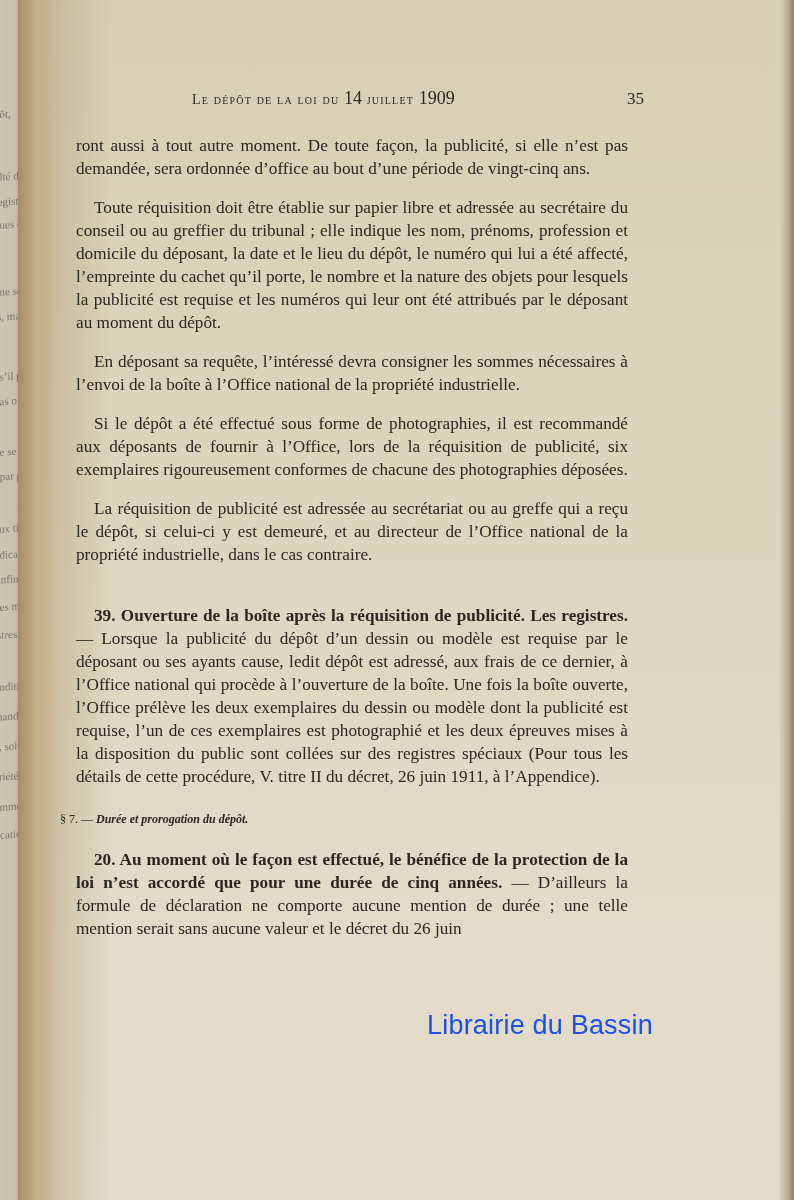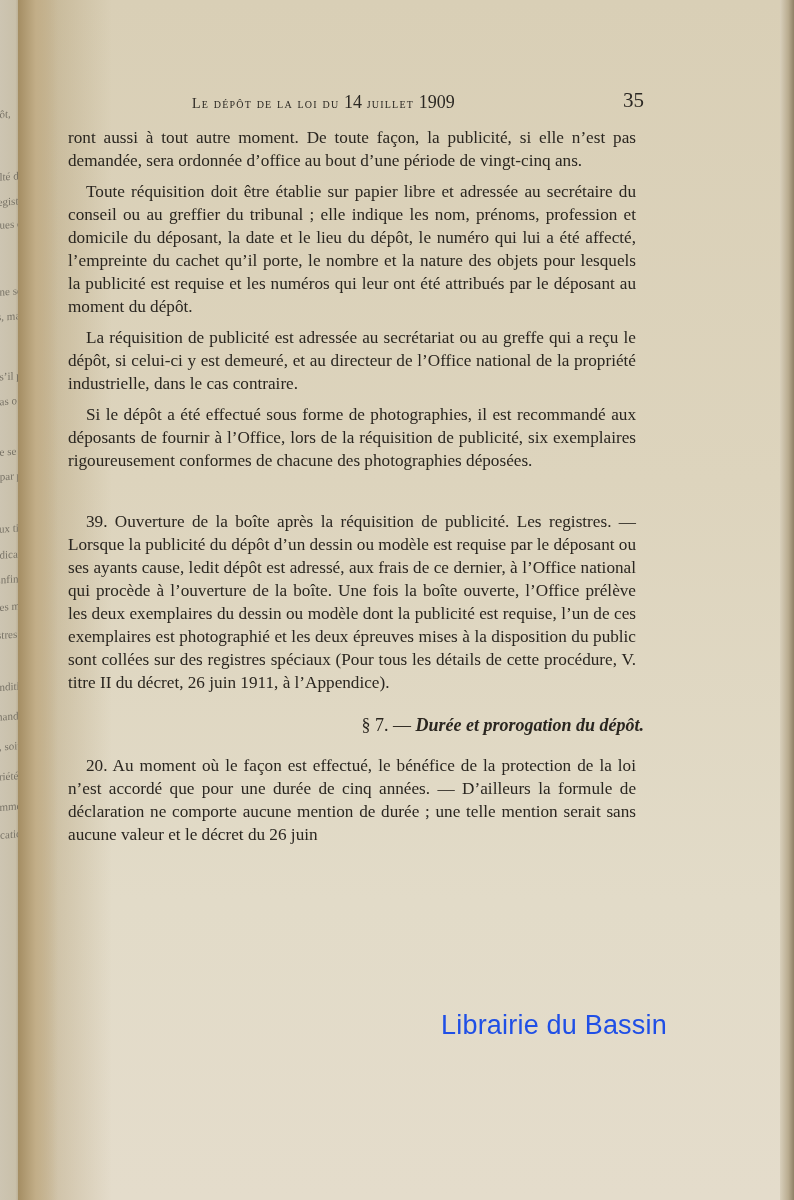--- a/index.html
+++ b/index.html
@@ -36,35 +36,35 @@
     background: linear-gradient(90deg, #d8cfbb 0%, #b9ac90 60%, #8f8066 100%);
   }
   .running-head {
     position: absolute; top: 88px; left: 192px; width: 452px;
     display: flex; justify-content: space-between; align-items: flex-end;
   }
   .running-title {
     font-size: 14px; letter-spacing: 1.2px; font-variant: small-caps; color: #2b2823;
   }
   .running-title .num { font-size: 18px; letter-spacing: 0; }
-  .folio { font-size: 21px; color: #2b2823; }
+  .folio { font-size: 17px; color: #2b2823; }
   .text {
     position: absolute; left: 60px; top: 118px; width: 584px;
     font-size: 17.2px; line-height: 23px; text-align: justify;
   }
-  .text p { margin: 8px; }
+  .text p { margin: 16px; }
   .text p.indent { text-indent: 18px; }
   .sec-head { margin-top: 38px !important; }
-  .bold { font-weight: normal; }
+  .bold { font-weight: bold; }
   .section-title {
-    text-align: right; margin: 20px 0 17px 0 !important; font-size: 18px;
+    text-align: left; margin: 20px 0 17px 0 !important; font-size: 12px;
   }
   .section-title .it { font-style: italic; font-weight: bold; }
   .watermark {
-    position: absolute; left: 441px; top: 1010px;
+    position: absolute; left: 427px; top: 1010px;
     font-family: "Liberation Sans", "DejaVu Sans", sans-serif;
     font-size: 27px; color: #1f4fe6; letter-spacing: 0.2px;
   }
 </style>
 </head>
 <body>
 
 <div class="left-page">
   <span class="ghost" style="top:108px">pôt,</span>
   <span class="ghost" style="top:170px">ulté des</span>
@@ -95,22 +95,23 @@
 <div class="right-edge"></div>
 
 <div class="running-head">
   <span class="running-title"><span>Le dépôt de la loi du </span><span class="num">14</span><span> juillet </span><span class="num">1909</span></span>
   <span class="folio">35</span>
 </div>
 
 <div class="text">
   <p>ront aussi à tout autre moment. De toute façon, la publicité, si elle n’est pas demandée, sera ordonnée d’office au bout d’une période de vingt-cinq ans.</p>
   <p class="indent">Toute réquisition doit être établie sur papier libre et adressée au secrétaire du conseil ou au greffier du tribunal ; elle indique les nom, prénoms, profession et domicile du déposant, la date et le lieu du dépôt, le numéro qui lui a été affecté, l’empreinte du cachet qu’il porte, le nombre et la nature des objets pour lesquels la publicité est requise et les numéros qui leur ont été attribués par le déposant au moment du dépôt.</p>
+  <p class="indent">En déposant sa requête, l’intéressé devra consigner les sommes nécessaires à l’envoi de la boîte à l’Office national de la propriété industrielle.</p>
+  <p class="indent">Si le dépôt a été effectué sous forme de photographies, il est recommandé aux déposants de fournir à l’Office, lors de la réquisition de publicité, six exemplaires rigoureusement conformes de chacune des photographies déposées.</p>
   <p class="indent">La réquisition de publicité est adressée au secrétariat ou au greffe qui a reçu le dépôt, si celui-ci y est demeuré, et au directeur de l’Office national de la propriété industrielle, dans le cas contraire.</p>
-  <p class="indent">Si le dépôt a été effectué sous forme de photographies, il est recommandé aux déposants de fournir à l’Office, lors de la réquisition de publicité, six exemplaires rigoureusement conformes de chacune des photographies déposées.</p>
 
   <p class="indent sec-head"><span class="bold">39.</span><span class="bold"> Ouverture de la boîte après la réquisition de publicité. Les registres.</span><span> — Lorsque la publicité du dépôt d’un dessin ou modèle est requise par le déposant ou ses ayants cause, ledit dépôt est adressé, aux frais de ce dernier, à l’Office national qui procède à l’ouverture de la boîte. Une fois la boîte ouverte, l’Office prélève les deux exemplaires du dessin ou modèle dont la publicité est requise, l’un de ces exemplaires est photographié et les deux épreuves mises à la disposition du public sont collées sur des registres spéciaux (Pour tous les détails de cette procédure, V. titre II du décret, 26 juin 1911, à l’Appendice).</span></p>
 
   <p class="section-title"><span>§ 7. — </span><span class="it">Durée et prorogation du dépôt.</span></p>
 
   <p class="indent"><span class="bold">20.</span><span class="bold"> Au moment où le façon est effectué, le bénéfice de la protection de la loi n’est accordé que pour une durée de cinq années.</span><span> — D’ailleurs la formule de déclaration ne comporte aucune mention de durée ; une telle mention serait sans aucune valeur et le décret du 26 juin</span></p>
 </div>
 
 <div class="watermark">Librairie du Bassin</div>
 

